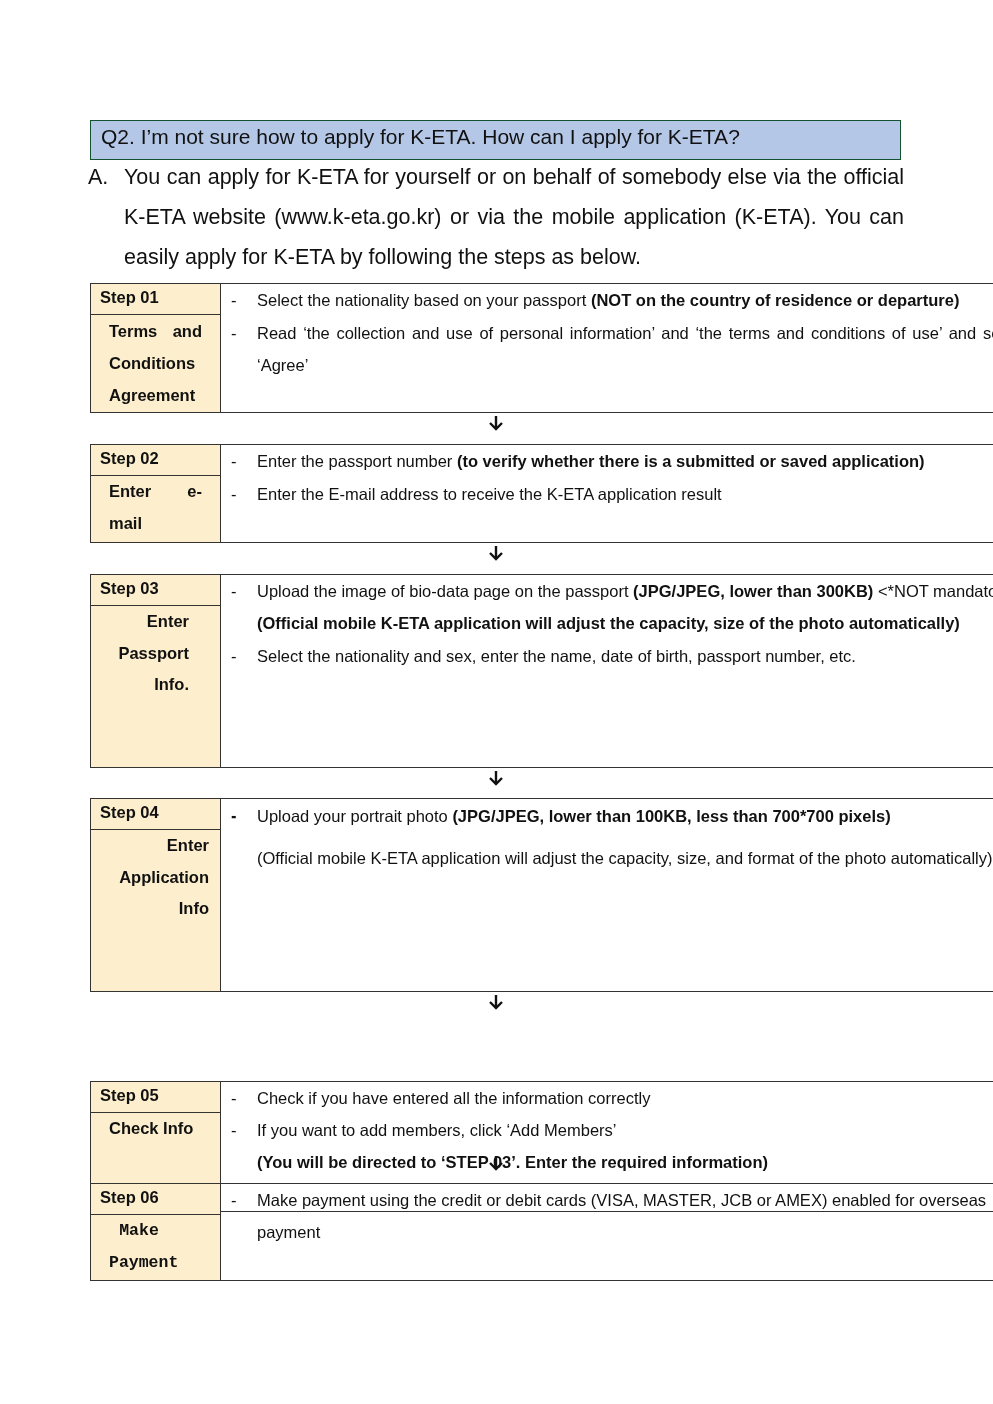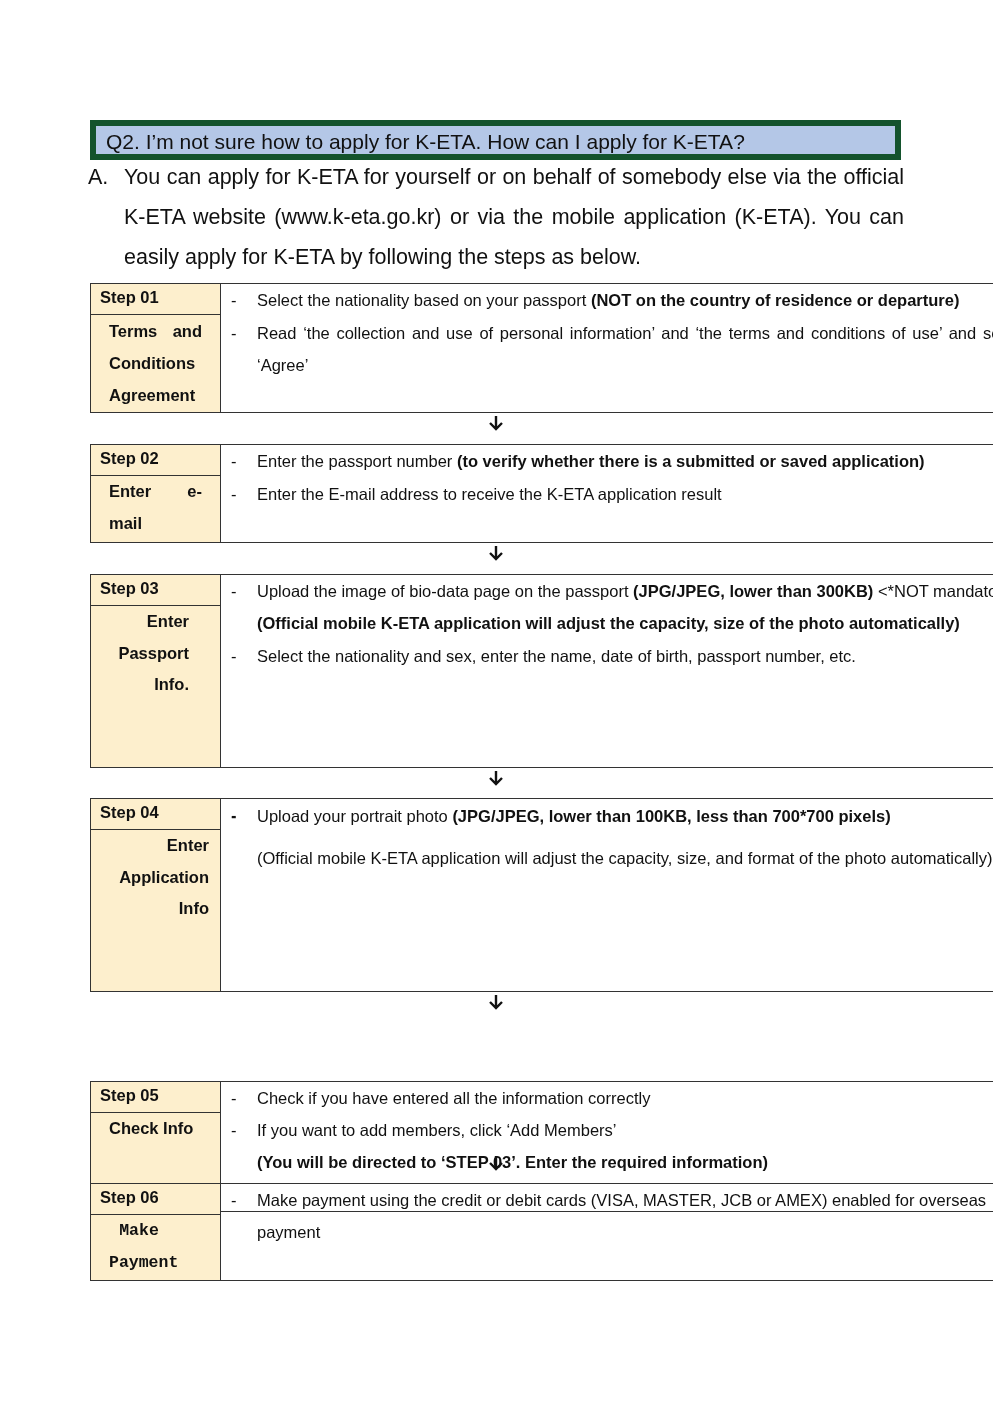--- a/index.html
+++ b/index.html
@@ -1,19 +1,19 @@
 <!DOCTYPE html>
 <html><head>
 <meta charset="utf-8">
 <style>
   html, body { margin: 0; padding: 0; background: #ffffff; }
   body { width: 993px; height: 1404px; position: relative; font-family: "Liberation Sans", sans-serif; color: #111; overflow: hidden; }
   .qbox {
     position: absolute; left: 90px; top: 120px; width: 811px; height: 40px;
-    background: #b4c7e7; border: 6px solid #14532d; box-sizing: border-box;
+    background: #b4c7e7; border: 1px solid #14532d; box-sizing: border-box;
     font-size: 21px; line-height: 28px; padding: 2px 0 0 10px;
   }
   .answer {
     position: absolute; left: 88px; top: 157px; width: 816px;
     font-size: 21.5px; line-height: 40px; text-align: justify;
   }
   .answer .a-label { position: absolute; left: 0; top: 0; }
   .answer .a-text { margin-left: 36px; display: block; text-align: justify; }
   .step {
     position: absolute; left: 90px; width: 946px; border: 1px solid #333; box-sizing: border-box;

